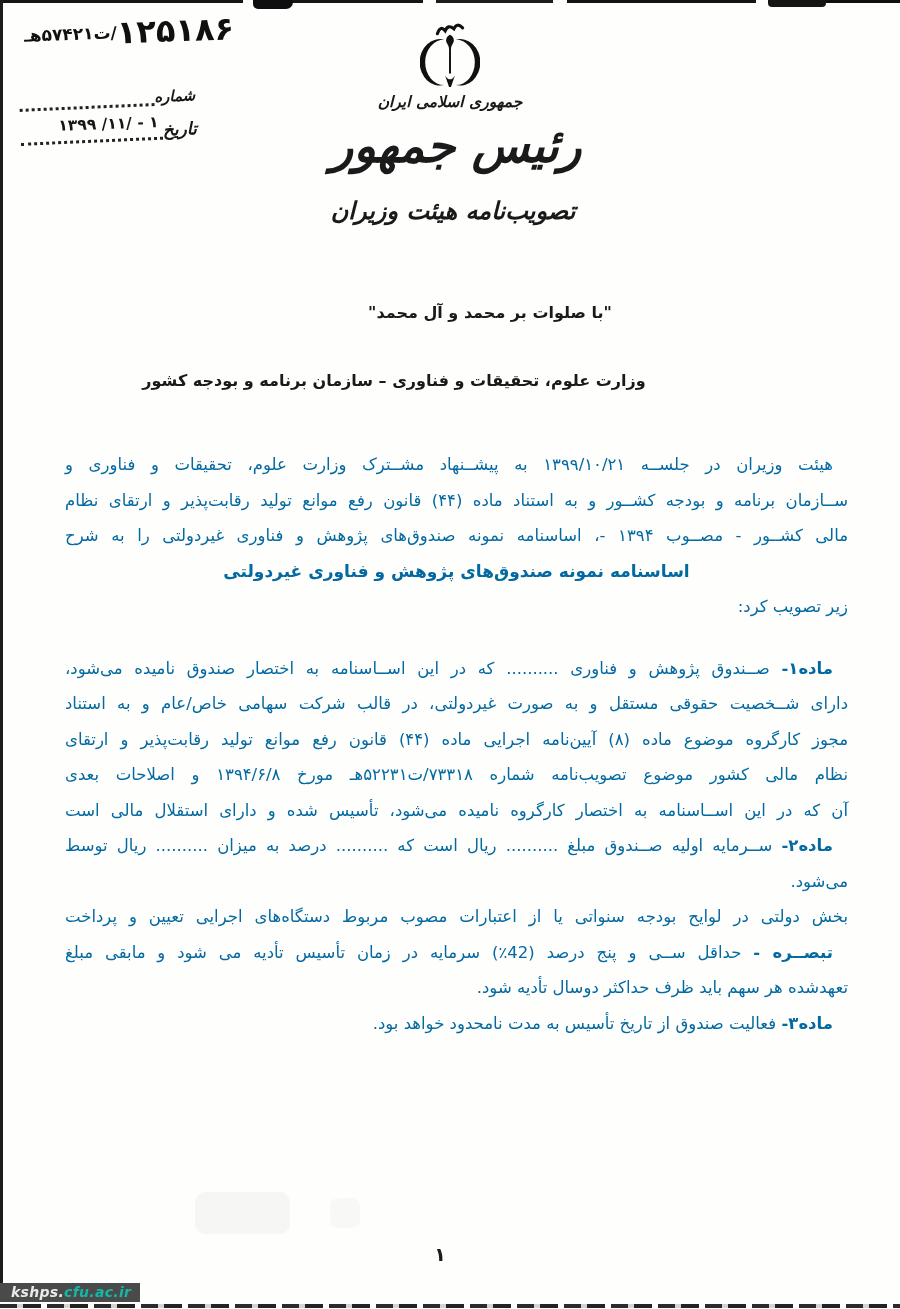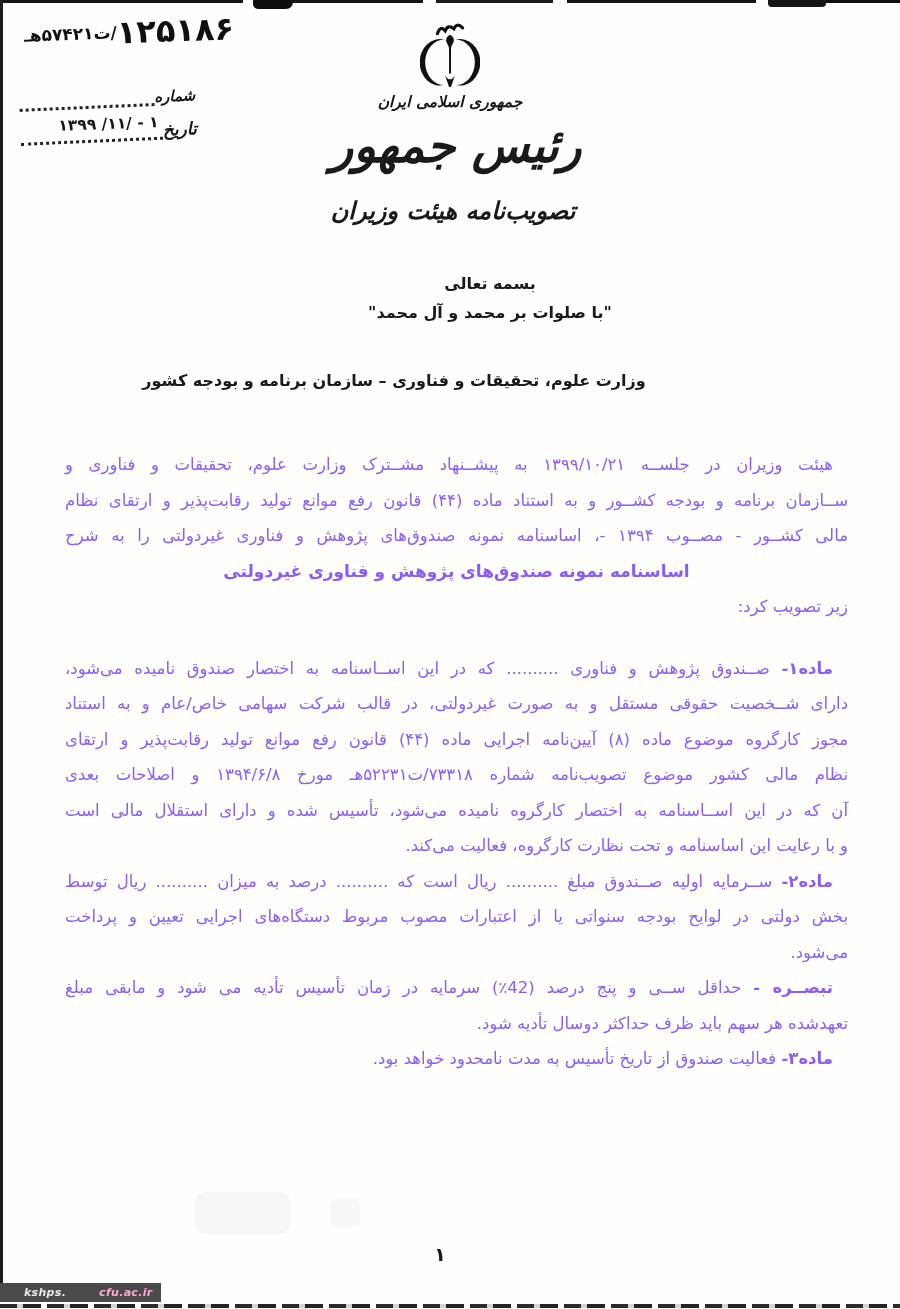--- a/index.html
+++ b/index.html
@@ -50,36 +50,36 @@
 
   .basmala { position:absolute; top:274px; left:80px; width:820px; text-align:center;
     font-size:16px; font-weight:bold; direction:rtl; }
   .salawat { position:absolute; top:303px; left:80px; width:820px; text-align:center;
     font-size:16px; font-weight:bold; direction:rtl; }
   .addressee { position:absolute; top:371px; left:0; width:788px; text-align:center;
     font-size:16px; font-weight:bold; direction:rtl; }
 
   
   #body-text { position:absolute; top:447px; left:65px; width:783px; direction:rtl;
-    font-size:16.5px; color:#8b5cf6; }
+    font-size:16.5px; color:#0369a1; }
   .bl { line-height:35.5px; height:35.5px; white-space:nowrap;
     text-align:justify; text-align-last:justify; }
   .bl.end    { text-align:right;  text-align-last:right; }
   .bl.center { text-align:center; text-align-last:center; font-weight:bold; font-size:17px; }
   .bl.start  { padding-right:15px; }
   .bl:nth-child(6) { margin-top:26px; }
   .bl .b { font-weight:bold; }
 
   .page-number { position:absolute; top:1243px; left:415px; width:50px; text-align:center;
     font-size:19px; font-weight:bold; }
 
   
-  .watermark { position:absolute; left:0; top:1283px; height:16px; padding:1px 9px 2px 24px;
+  .watermark { position:absolute; left:0; top:1283px; height:16px; padding:1px 9px 2px 11px;
     display:flex; align-items:center; font-style:italic; font-weight:bold;
-    font-size:11px; letter-spacing:.3px; }
+    font-size:14px; letter-spacing:.3px; }
 </style>
 </head>
 <body>
 
 <div class="page">
 
   <div class="top-line"></div>
   <div class="top-blob"></div>
   <div class="top-blob2"></div>
   <div class="edge-line"></div>
@@ -109,46 +109,44 @@
     <path d="M17 11 q3 -9 8 -3 q3 -7 9 -2 q3 -7 9 -1" fill="none" stroke="#111" stroke-width="3.2" stroke-linecap="round"></path>
     <path d="M24 17 A 21 24 0 1 0 24 64 A 15 18 0 1 1 24 17 Z" fill="#111"></path>
     <path d="M36 17 A 21 24 0 1 1 36 64 A 15 18 0 1 0 36 17 Z" fill="#111"></path>
     <path d="M30 12 C26 14 25 18 27 21 C28 23 29 24 29 27 L29 52 L31 52 L31 27 C31 24 32 23 33 21 C35 18 34 14 30 12 Z" fill="#111"></path>
     <path d="M25 54 Q30 62 35 54 L31 66 L29 66 Z" fill="#111"></path>
   </svg>
   <div class="republic">جمهوری اسلامی ایران</div>
   <div class="president">رئیس جمهور</div>
   <div class="doctype">تصویب‌نامه هیئت وزیران</div>
 
-  <div class="basmala">بسمه تعالی</div>
   <div class="salawat">"با صلوات بر محمد و آل محمد"</div>
 
   <div class="addressee">وزارت علوم، تحقیقات و فناوری – سازمان برنامه و بودجه کشور</div>
 
   <div id="body-text">
       <div class="bl start"><span>هیئت وزیران در جلســه ۱۳۹۹/۱۰/۲۱ به پیشــنهاد مشــترک وزارت علوم، تحقیقات و فناوری و</span></div>
       <div class="bl"><span>ســازمان برنامه و بودجه کشــور و به استناد ماده (۴۴) قانون رفع موانع تولید رقابت‌پذیر و ارتقای نظام</span></div>
       <div class="bl"><span>مالی کشــور - مصــوب ۱۳۹۴ -، اساسنامه نمونه صندوق‌های پژوهش و فناوری غیردولتی را به شرح</span></div>
       <div class="bl center"><span class="b">اساسنامه نمونه صندوق‌های پژوهش و فناوری غیردولتی</span></div>
       <div class="bl end"><span>زیر تصویب کرد:</span></div>
       <div class="bl start"><span class="b">ماده۱-</span><span> صــندوق پژوهش و فناوری .......... که در این اســاسنامه به اختصار صندوق نامیده می‌شود،</span></div>
       <div class="bl"><span>دارای شــخصیت حقوقی مستقل و به صورت غیردولتی، در قالب شرکت سهامی خاص/عام و به استناد</span></div>
       <div class="bl"><span>مجوز کارگروه موضوع ماده (۸) آیین‌نامه اجرایی ماده (۴۴) قانون رفع موانع تولید رقابت‌پذیر و ارتقای</span></div>
       <div class="bl"><span>نظام مالی کشور موضوع تصویب‌نامه شماره ۷۳۳۱۸/ت۵۲۲۳۱هـ مورخ ۱۳۹۴/۶/۸ و اصلاحات بعدی</span></div>
       <div class="bl"><span>آن که در این اســاسنامه به اختصار کارگروه نامیده می‌شود، تأسیس شده و دارای استقلال مالی است</span></div>
-      <div class="bl end"><span>و با رعایت این اساسنامه و تحت نظارت کارگروه، فعالیت می‌کند.</span></div>
       <div class="bl start"><span class="b">ماده۲-</span><span> ســرمایه اولیه صــندوق مبلغ .......... ریال است که .......... درصد به میزان .......... ریال توسط</span></div>
+      <div class="bl end"><span>می‌شود.</span></div>
       <div class="bl"><span>بخش دولتی در لوایح بودجه سنواتی یا از اعتبارات مصوب مربوط دستگاه‌های اجرایی تعیین و پرداخت</span></div>
-      <div class="bl end"><span>می‌شود.</span></div>
       <div class="bl start"><span class="b">تبصــره -</span><span> حداقل ســی و پنج درصد (42٪) سرمایه در زمان تأسیس تأدیه می شود و مابقی مبلغ</span></div>
       <div class="bl end"><span>تعهدشده هر سهم باید ظرف حداکثر دوسال تأدیه شود.</span></div>
       <div class="bl start end"><span class="b">ماده۳-</span><span> فعالیت صندوق از تاریخ تأسیس به مدت نامحدود خواهد بود.</span></div>
     </div>
 
   <div class="page-number">۱</div>
 
   <div class="watermark" style="background: rgb(74, 74, 74);">
     <span style="color: rgb(233, 233, 233);">kshps</span>
       <span style="color: rgb(233, 233, 233);">.</span>
-      <span style="color: #f9a8d4; margin-left: 33px;">cfu.ac.ir</span>
+      <span style="color: #14b8a6;">cfu.ac.ir</span>
   </div>
 
 </div>
 
 </body></html>

